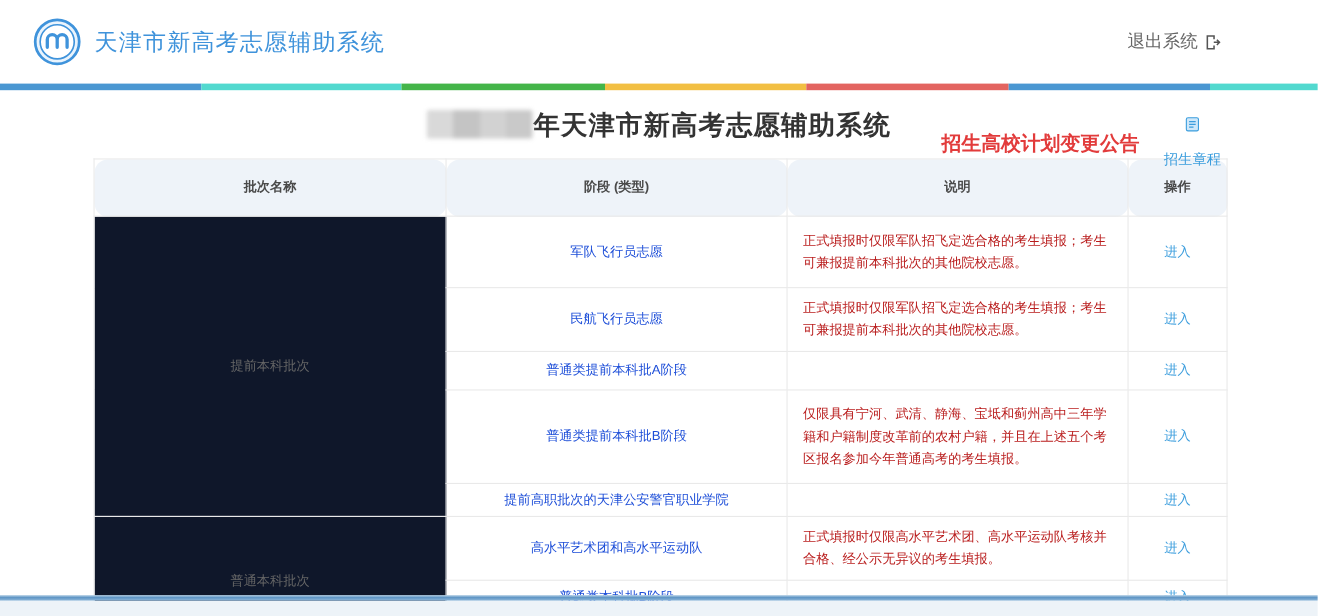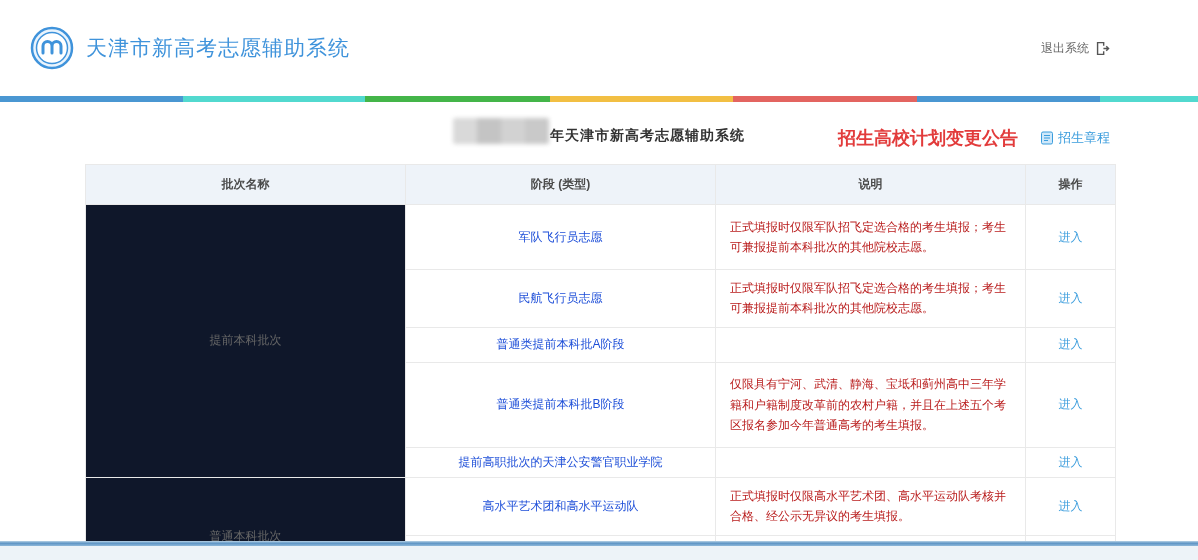--- a/index.html
+++ b/index.html
@@ -1,62 +1,62 @@
 <!DOCTYPE html>
 <html><head>
 <meta charset="utf-8">
 <style>
   * { margin:0; padding:0; box-sizing:border-box; }
   html,body { width:1198px; height:560px; overflow:hidden; background:#fff;
     font-family:"Liberation Sans","DejaVu Sans",sans-serif; }
   .app { position:relative; width:1198px; height:560px; }
 
   
-  header { height:96px; display:flex; align-items:center;
+  header { height:76px; display:flex; align-items:center;
     justify-content:space-between; padding:0 88px 0 30px; background:#fff; }
   .brand { display:flex; align-items:center; gap:12px; }
   .logo-wrap { width:44px; height:44px; display:inline-flex; }
   .brand-title { font-size:21px; color:#3f93db; letter-spacing:1px; font-weight:500; }
-  .logout { display:flex; align-items:center; gap:6px; font-size:12px;
+  .logout { display:flex; align-items:center; gap:6px; font-size:16px;
     color:#666; cursor:pointer; }
   .logout-icon { width:15px; height:15px; display:inline-flex; }
 
   
   .stripe { display:flex; height:6px; width:100%; }
   .stripe span { height:100%; }
   .stripe .s0 { width:183px; background:#4a97d2; }
   .stripe .s1 { width:182px; background:#52d9cf; }
   .stripe .s2 { width:185px; background:#44b549; }
   .stripe .s3 { width:183px; background:#f2bf43; }
   .stripe .s4 { width:184px; background:#e36460; }
   .stripe .s5 { width:183px; background:#4a97d2; }
   .stripe .s6 { width:98px;  background:#52d9cf; }
 
   
   .title-row { position:relative; height:62px; }
   .page-title { position:absolute; left:0; right:0; top:16px; text-align:center;
-    font-size:14px; font-weight:bold; color:#333; letter-spacing:1px; }
+    font-size:24px; font-weight:bold; color:#333; letter-spacing:1px; }
   .blur-box { display:inline-block; width:96px; height:26px; vertical-align:-4px;
     margin-right:1px; border-radius:2px;
     background:linear-gradient(90deg,#d9d9d9 0 25%,#c4c4c4 25% 50%,#d2d2d2 50% 75%,#c9c9c9 75%);
     filter:blur(2px); }
   .title-links { position:absolute; right:88px; top:24px; display:flex;
     align-items:center; gap:22px; white-space:nowrap; }
   .notice-link { font-size:18px; font-weight:bold; color:#e23b3b;
     text-decoration:none; cursor:pointer; }
   .charter-link { font-size:13px; color:#3b9ddd; text-decoration:none;
-    display:inline-flex; align-items:center; gap:4px; cursor:pointer; }
+    display:inline-flex; align-items:center; gap:16px; cursor:pointer;flex-direction:column; }
   .doc-icon { width:14px; height:14px; display:inline-flex; }
 
   
   .batch-table { margin-left:85px; width:1030px; border-collapse:collapse;
     font-size:12px; color:#666; table-layout:fixed; }
   .batch-table th, .batch-table td { border:1px solid #e9e9e9; }
-  .batch-table th { background:#eef3f9; height:40px; font-weight:bold;
-    color:#4a4a4a; text-align:center; }
+  .batch-table th { background:#eef3f9; height:52px; font-weight:bold;
+    color:#4a4a4a; text-align:center;border-radius:12px; }
   col.c1 { width:320px; } col.c2 { width:310px; }
   col.c3 { width:310px; } col.c4 { width:90px; }
   td.batch { text-align:center; color:#666; background:#0f172a; }
   td.stage { text-align:center; color:#1d4ed8; }
   td.desc  { text-align:left; color:#b91c1c; padding:8px 14px; line-height:1.7; }
   td.action { text-align:center; }
   td.action a { color:#3b9ddd; text-decoration:none; cursor:pointer; }
   tr.h65 { height:65px; } tr.h55 { height:55px; } tr.h35 { height:35px; }
   tr.h85 { height:85px; } tr.h30 { height:30px; }
 

